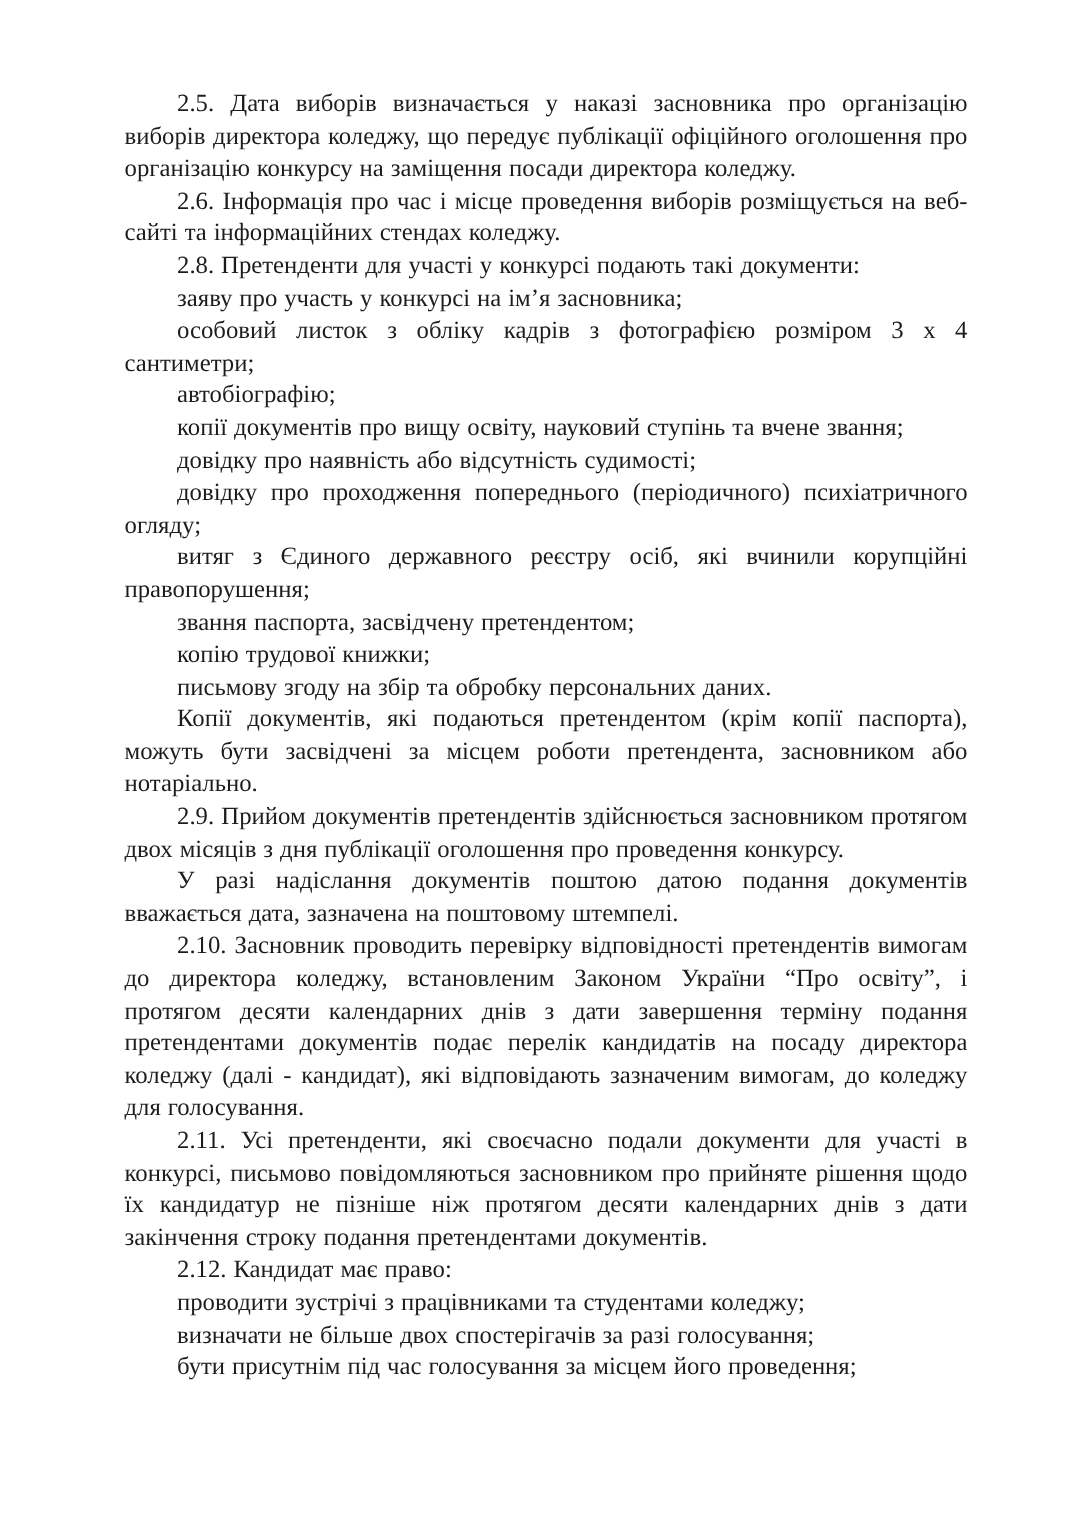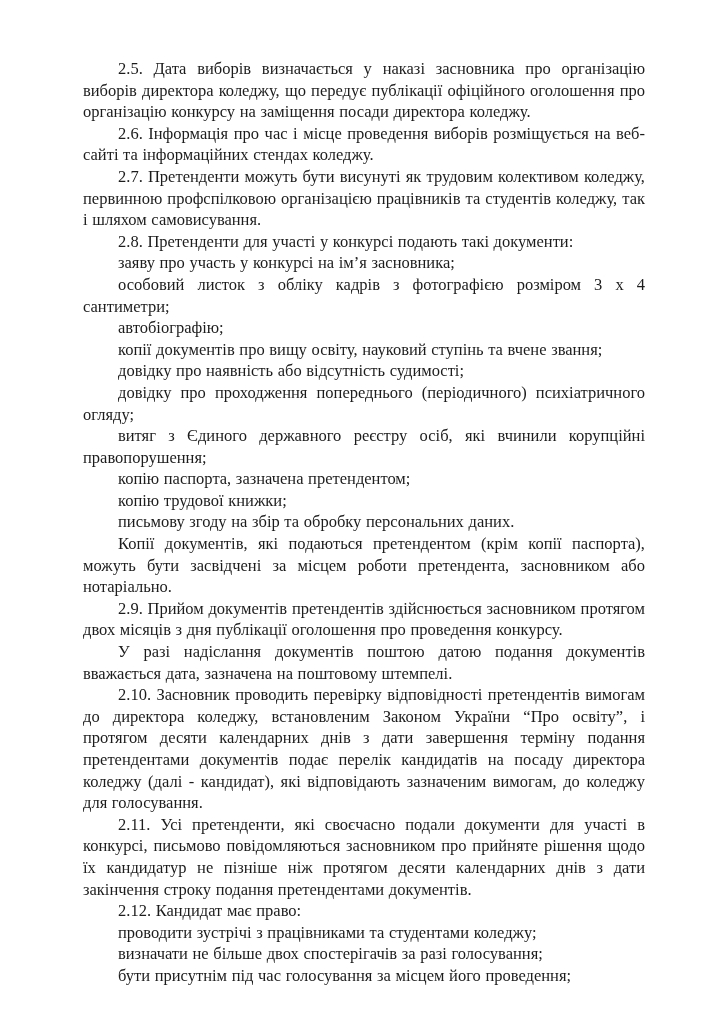--- a/index.html
+++ b/index.html
@@ -32,30 +32,29 @@
     word-spacing: 0.5px;
   }
 </style>
 </head>
 <body>
 
 <div class="page">
   <div class="content">
     <p>2.5. Дата виборів визначається у наказі засновника про організацію виборів директора коледжу, що передує публікації офіційного оголошення про організацію конкурсу на заміщення посади директора коледжу.</p>
     <p>2.6. Інформація про час і місце проведення виборів розміщується на веб-сайті та інформаційних стендах коледжу.</p>
-    <p>2.7. Претенденти можуть бути висунуті як трудовим колективом коледжу, первинною профспілковою організацією працівників та студентів коледжу, так і шляхом самовисування.</p>
     <p>2.8. Претенденти для участі у конкурсі подають такі документи:</p>
     <p>заяву про участь у конкурсі на ім’я засновника;</p>
     <p>особовий листок з обліку кадрів з фотографією розміром 3 х 4 сантиметри;</p>
     <p>автобіографію;</p>
     <p>копії документів про вищу освіту, науковий ступінь та вчене звання;</p>
     <p>довідку про наявність або відсутність судимості;</p>
     <p>довідку про проходження попереднього (періодичного) психіатричного огляду;</p>
     <p>витяг з Єдиного державного реєстру осіб, які вчинили корупційні правопорушення;</p>
-    <p>копію паспорта, зазначена претендентом;</p>
+    <p>звання паспорта, засвідчену претендентом;</p>
     <p>копію трудової книжки;</p>
     <p>письмову згоду на збір та обробку персональних даних.</p>
     <p>Копії документів, які подаються претендентом (крім копії паспорта), можуть бути засвідчені за місцем роботи претендента, засновником або нотаріально.</p>
     <p>2.9. Прийом документів претендентів здійснюється засновником протягом двох місяців з дня публікації оголошення про проведення конкурсу.</p>
     <p>У разі надіслання документів поштою датою подання документів вважається дата, зазначена на поштовому штемпелі.</p>
     <p>2.10. Засновник проводить перевірку відповідності претендентів вимогам до директора коледжу, встановленим Законом України “Про освіту”, і протягом десяти календарних днів з дати завершення терміну подання претендентами документів подає перелік кандидатів на посаду директора коледжу (далі - кандидат), які відповідають зазначеним вимогам, до коледжу для голосування.</p>
     <p>2.11. Усі претенденти, які своєчасно подали документи для участі в конкурсі, письмово повідомляються засновником про прийняте рішення щодо їх кандидатур не пізніше ніж протягом десяти календарних днів з дати закінчення строку подання претендентами документів.</p>
     <p>2.12. Кандидат має право:</p>
     <p>проводити зустрічі з працівниками та студентами коледжу;</p>
     <p>визначати не більше двох спостерігачів за разі голосування;</p>

